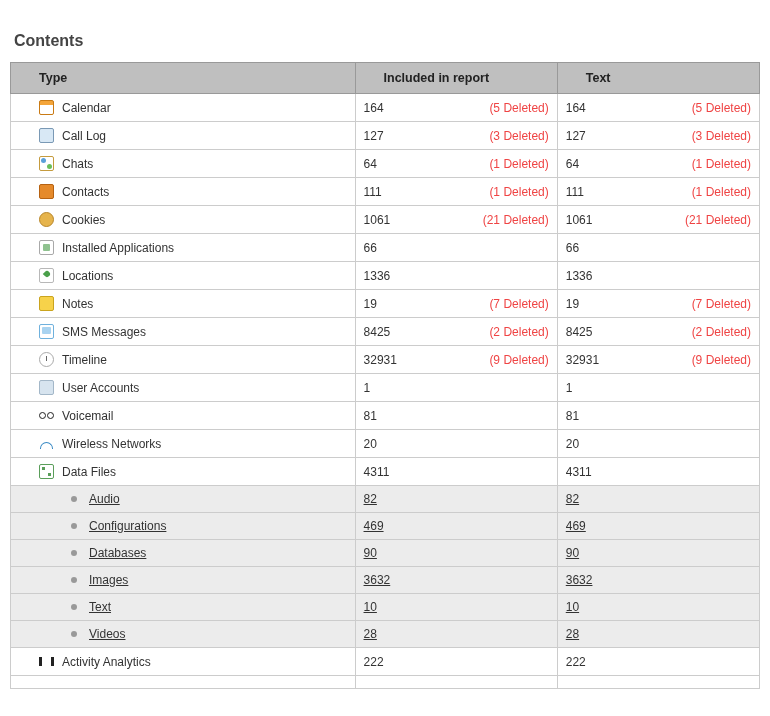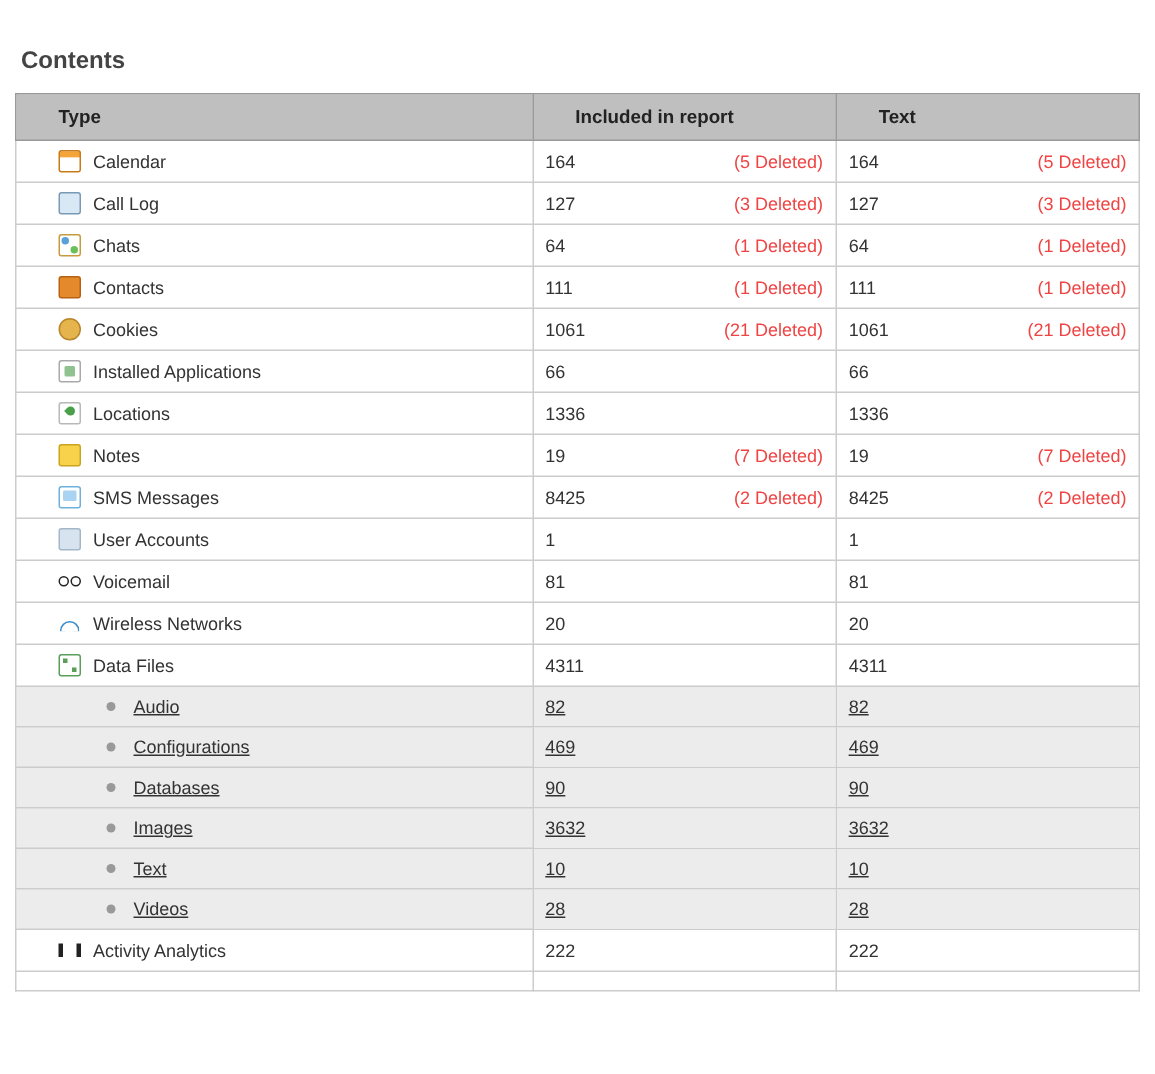--- a/index.html
+++ b/index.html
@@ -219,20 +219,30 @@
             <span class="icon ic-sms"></span>
             <span>SMS Messages</span>
           </div>
         </td>
         <td class="num-cell"><span>8425</span><span class="deleted">(2 Deleted)</span></td>
         <td class="num-cell"><span>8425</span><span class="deleted">(2 Deleted)</span></td>
       </tr>
       <tr>
         <td class="label">
           <div class="type-cell">
+            <span class="icon ic-timeline"></span>
+            <span>Timeline</span>
+          </div>
+        </td>
+        <td class="num-cell"><span>32931</span><span class="deleted">(9 Deleted)</span></td>
+        <td class="num-cell"><span>32931</span><span class="deleted">(9 Deleted)</span></td>
+      </tr>
+      <tr>
+        <td class="label">
+          <div class="type-cell">
             <span class="icon ic-useracc"></span>
             <span>User Accounts</span>
           </div>
         </td>
         <td class="num-cell"><span>1</span></td>
         <td class="num-cell"><span>1</span></td>
       </tr>
       <tr>
         <td class="label">
           <div class="type-cell">

